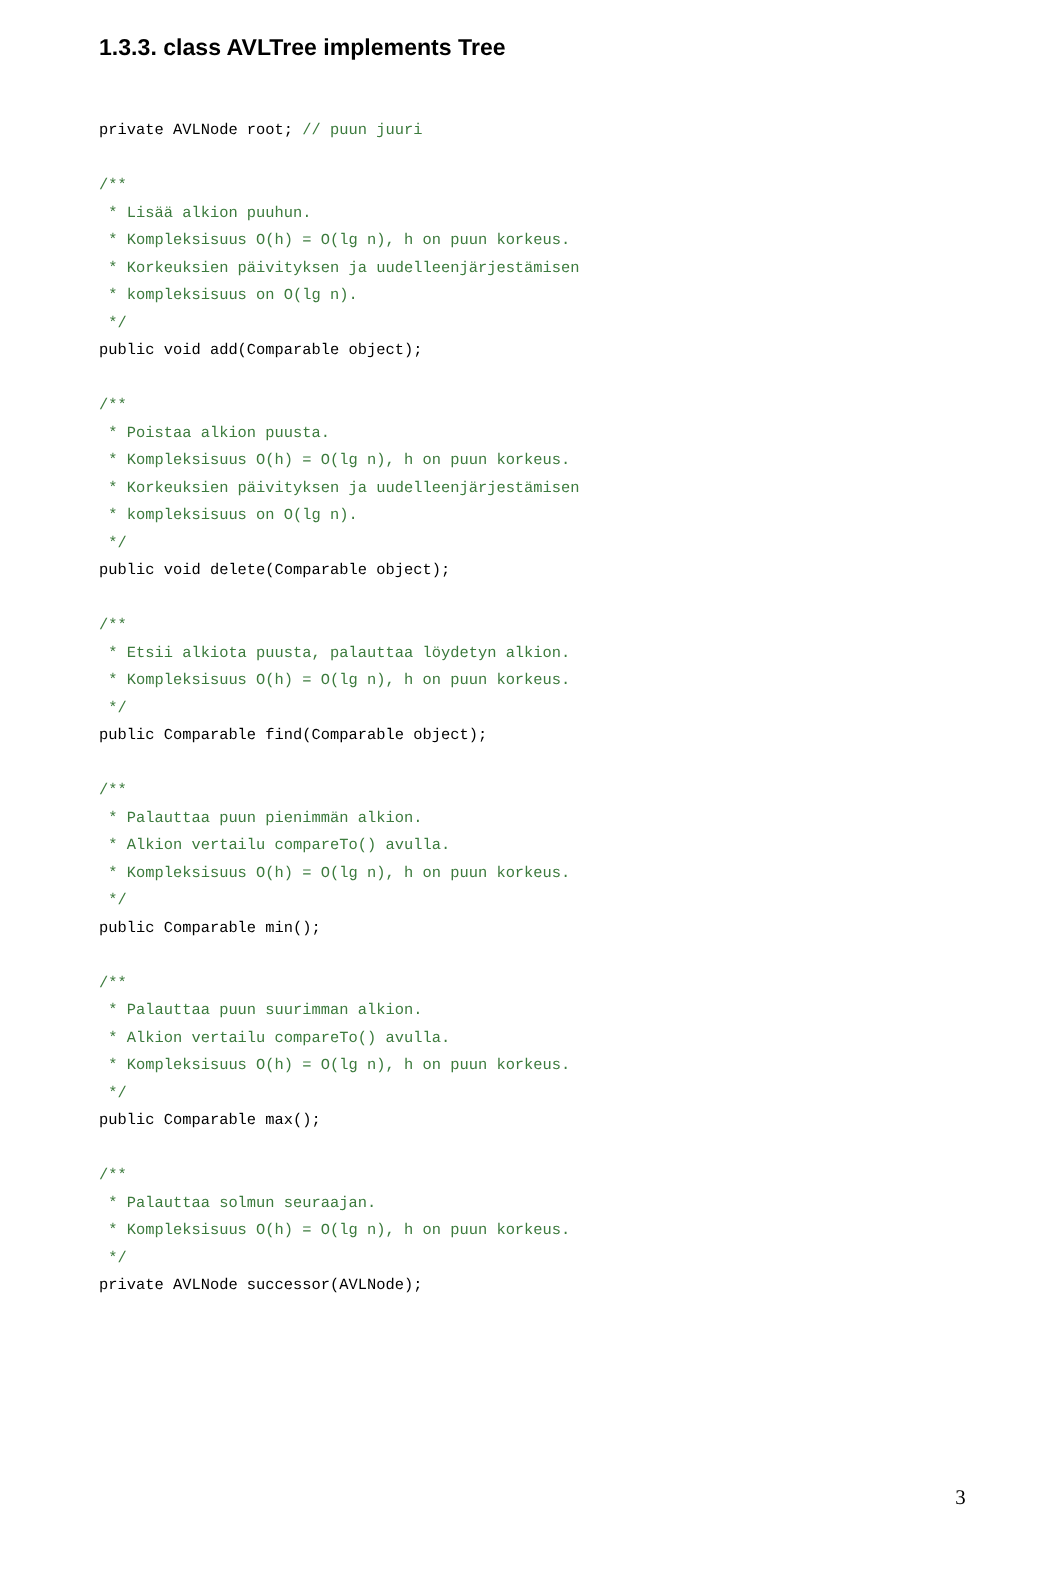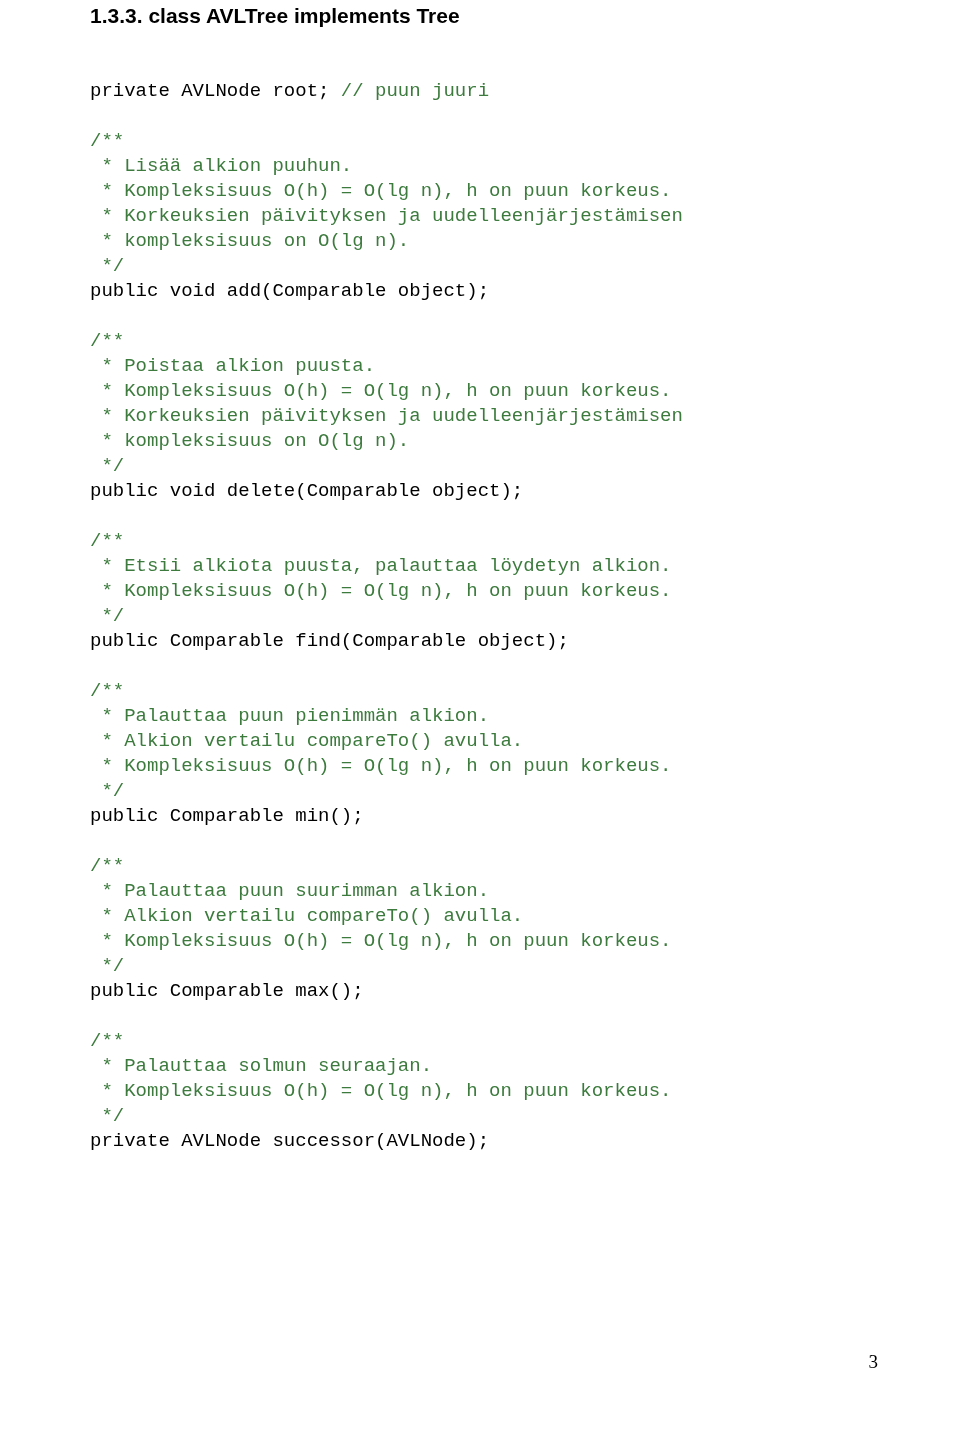--- a/index.html
+++ b/index.html
@@ -7,31 +7,32 @@
     padding: 0;
     background: #ffffff;
     font-family: Arial, Helvetica, sans-serif;
     width: 960px;
     height: 1429px;
     position: relative;
   }
   .page {
     padding: 0 80px 0 90px;
     box-sizing: border-box;
+    margin-top: 28px;
   }
   .heading {
     font-size: 21px;
     font-weight: bold;
     color: #000000;
     margin-bottom: 26px;
     padding-top: 4px;
   }
   .code-block {
     font-family: "Courier New", Courier, monospace;
-    font-size: 19px;
+    font-size: 14px;
     line-height: 25px;
     white-space: pre;
     color: #000000;
   }
   .code-line {
     display: block;
   }
   .comment {
     color: #3c7b3d;
   }

